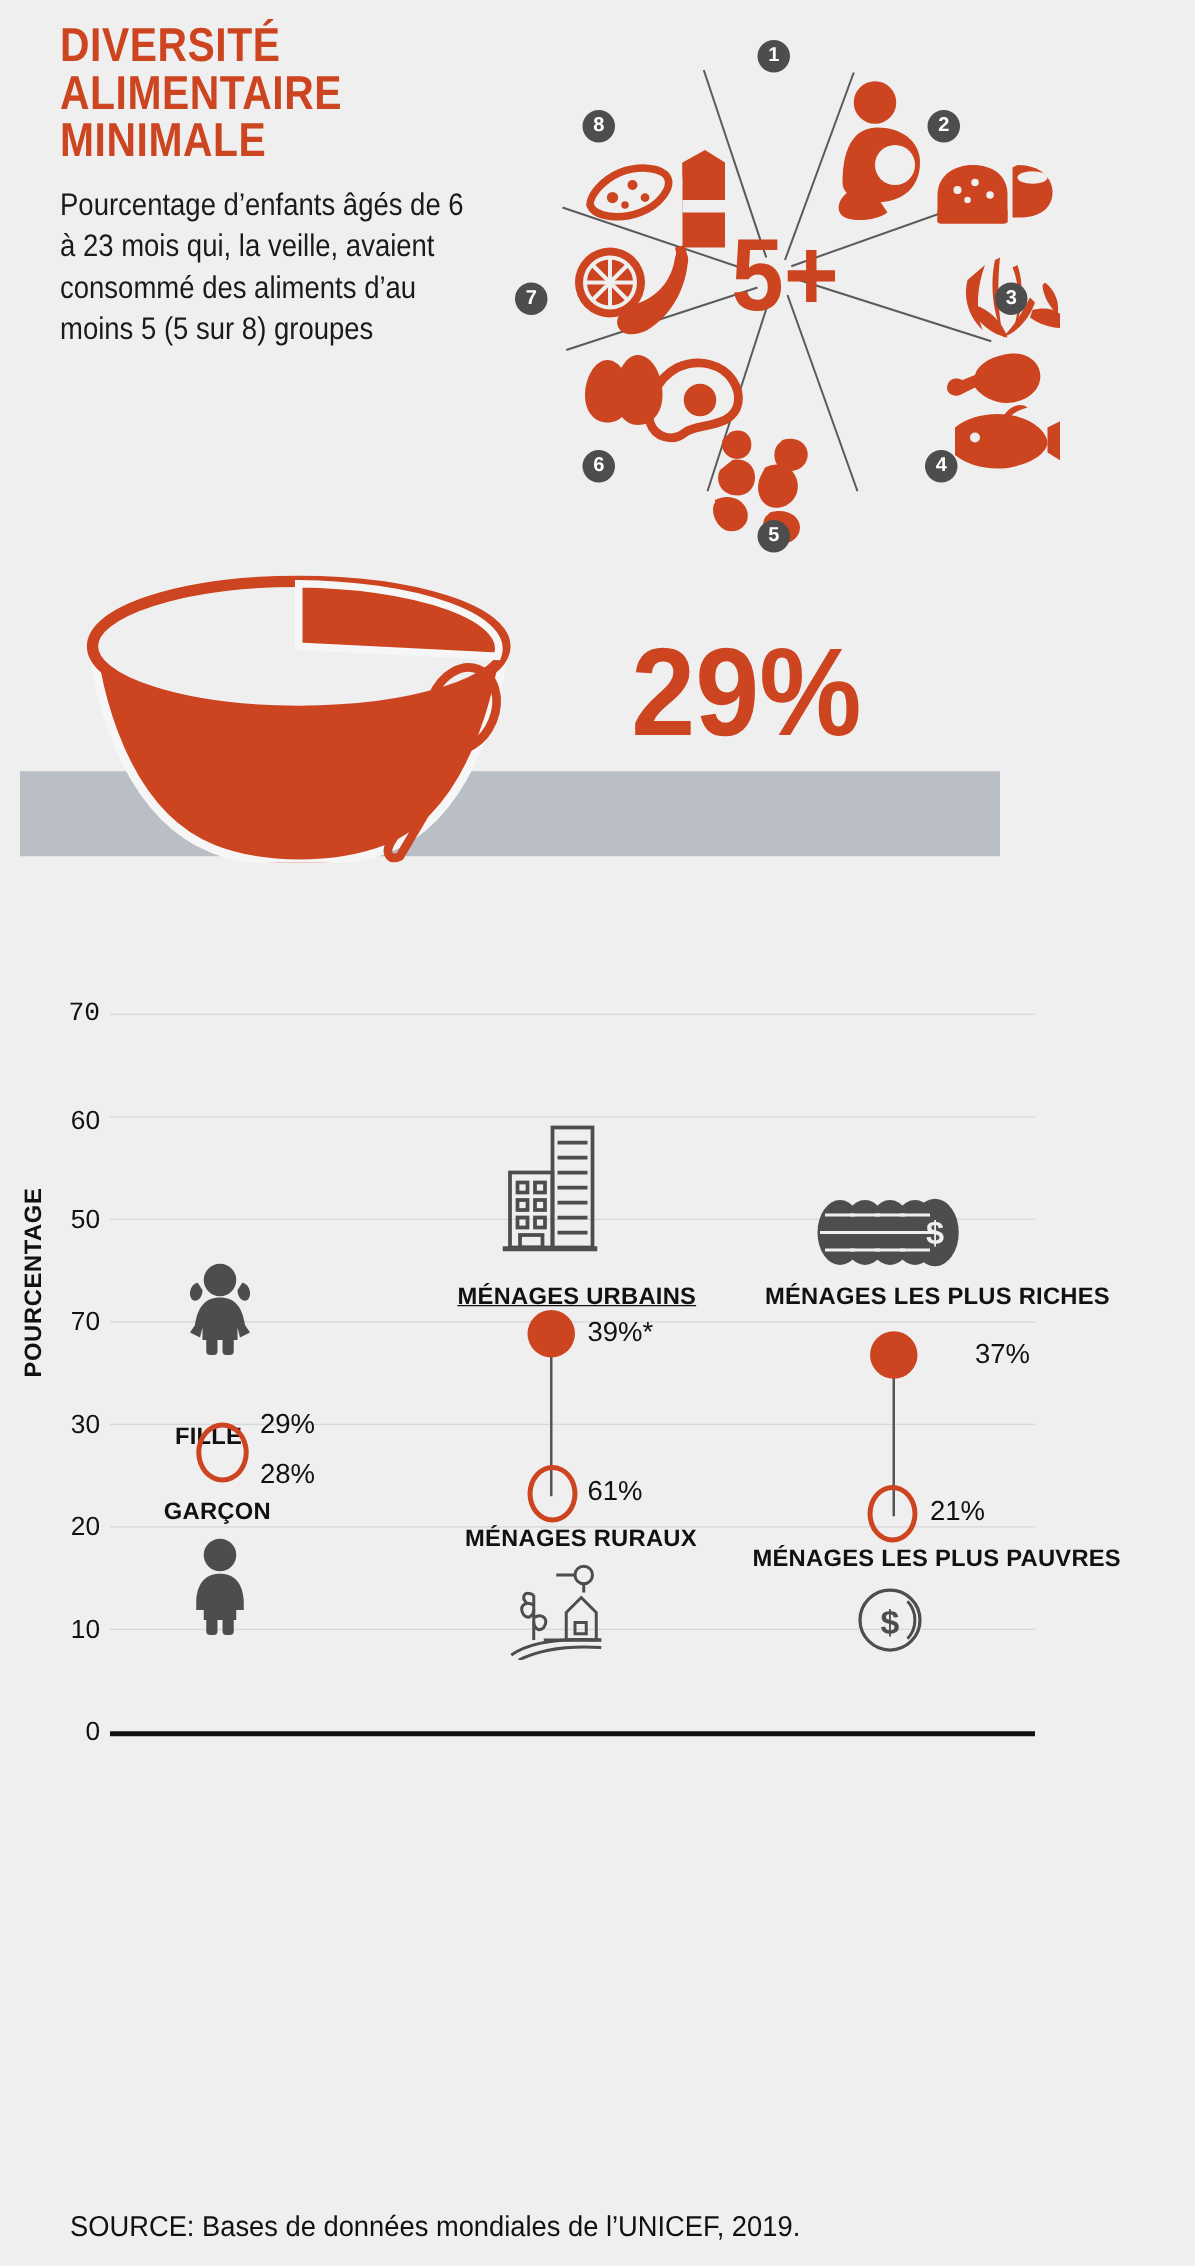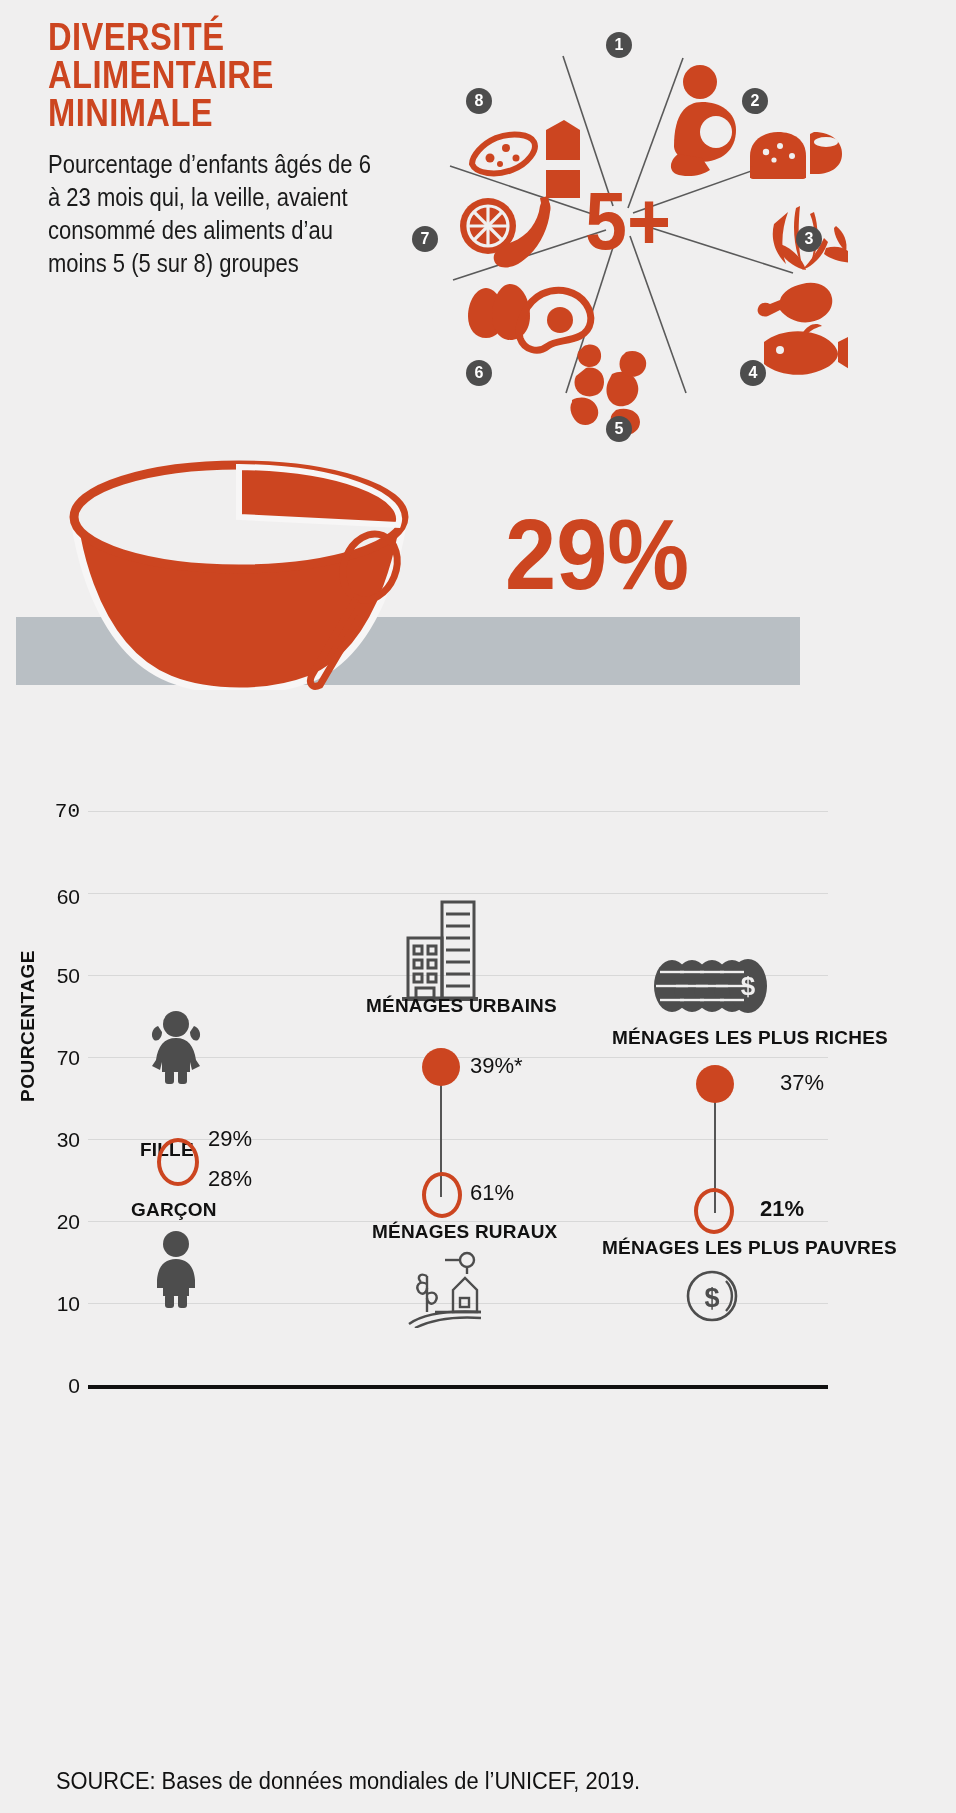--- a/index.html
+++ b/index.html
@@ -300,21 +300,21 @@
       <rect x="12" y="48" width="8" height="8"></rect>
         <rect x="26" y="48" width="8" height="8"></rect>
       <rect x="12" y="62" width="8" height="8"></rect>
         <rect x="26" y="62" width="8" height="8"></rect>
       <rect x="12" y="76" width="8" height="8"></rect>
         <rect x="26" y="76" width="8" height="8"></rect>
       <rect x="14" y="90" width="18" height="10"></rect>
       <line x1="0" y1="101" x2="76" y2="101" stroke-width="4"></line>
     </g>
   </svg>
-  <div class="catlabel" style="left:366px;top:236px;">MÉNAGES URBAINS</div>
+  <div class="catlabel" style="left:366px;top:268px;text-decoration:underline;">MÉNAGES URBAINS</div>
 
   <div class="connector" style="left:440px;top:305px;height:132px;"></div>
   <div class="dot-filled" style="left:422px;top:288px;width:38px;height:38px;"></div>
   <div class="dot-open" style="left:422px;top:412px;width:40px;height:46px;"></div>
 
   <div class="vlabel" style="left:470px;top:295px;">39%*</div>
   <div class="vlabel" style="left:470px;top:422px;">61%</div>
 
   <div class="catlabel" style="left:372px;top:462px;">MÉNAGES RURAUX</div>
 
@@ -359,21 +359,21 @@
     </g>
     <text x="100" y="37" text-anchor="middle" fill="#f0efef" font-family="Liberation Sans, sans-serif" font-size="26" font-weight="bold">$</text>
   </svg>
   <div class="catlabel" style="left:612px;top:268px;">MÉNAGES LES PLUS RICHES</div>
 
   <div class="connector" style="left:714px;top:322px;height:131px;"></div>
   <div class="dot-filled" style="left:696px;top:305px;width:38px;height:38px;"></div>
   <div class="dot-open" style="left:694px;top:428px;width:40px;height:46px;"></div>
 
   <div class="vlabel" style="left:744px;top:312px;margin-left:36px;">37%</div>
-  <div class="vlabel" style="left:760px;top:438px;font-weight:bold;">21%</div>
+  <div class="vlabel" style="left:744px;top:438px;">21%</div>
 
   <div class="catlabel" style="left:602px;top:478px;">MÉNAGES LES PLUS PAUVRES</div>
 
   <svg class="icon-gray" style="left:686px;top:508px;" width="56" height="56" viewBox="0 0 56 56">
     <circle cx="26" cy="28" r="24" fill="none" stroke="#4d4d4d" stroke-width="2.6"></circle>
     <path d="M44 10 A24 24 0 0 1 44 46 A24 24 0 0 0 44 10 Z" fill="#4d4d4d"></path>
     <path d="M40 13 A22 22 0 0 1 40 43" fill="none" stroke="#4d4d4d" stroke-width="2.4"></path>
     <text x="26" y="39" text-anchor="middle" fill="#4d4d4d" font-family="Liberation Sans, sans-serif" font-size="27" font-weight="bold">$</text>
   </svg>
 </div>

